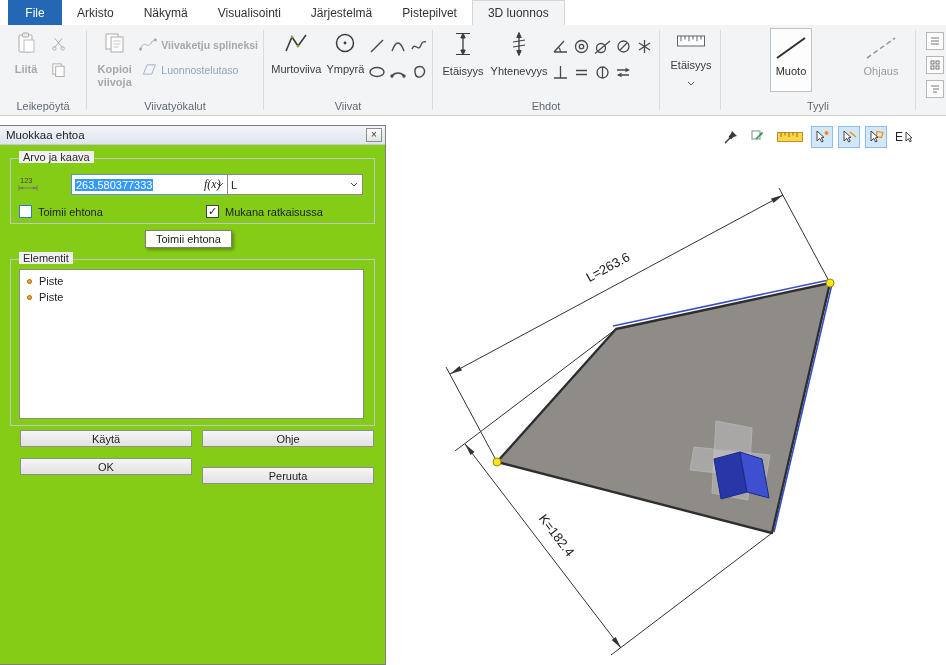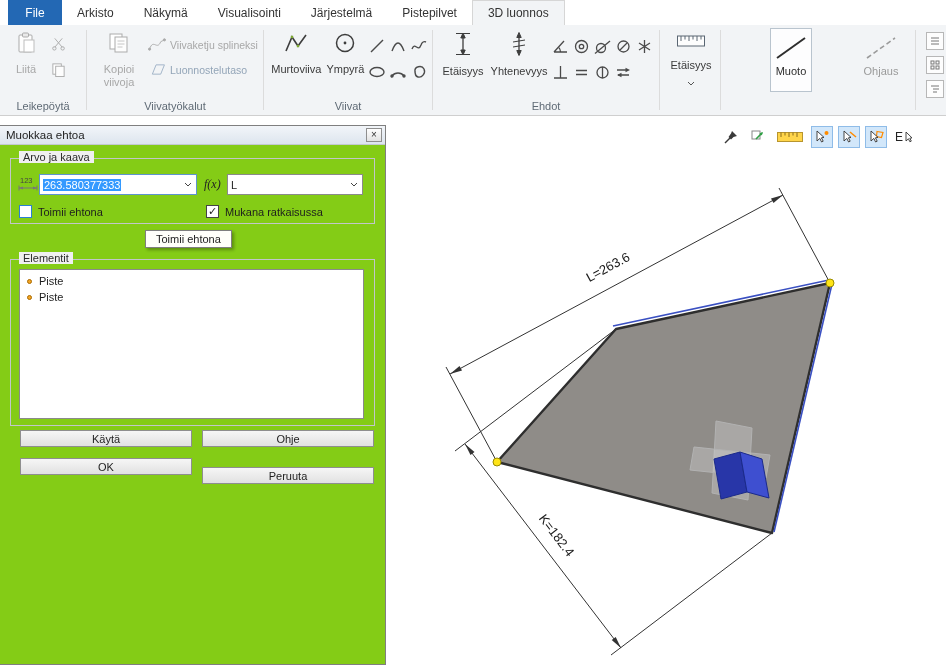--- a/index.html
+++ b/index.html
@@ -13,21 +13,21 @@
   .tab { padding:0 15px; display:flex; align-items:center; color:#333; font-size:12px; white-space:nowrap;text-align:center; }
   .tab.active { background:#f2f4f6; border:1px solid #d6d6d6; border-bottom:none; }
 
   
   .ribbon { position:absolute; top:25px; left:0; right:0; height:91px; background:#f2f4f6; border-bottom:1px solid #cfcfcf; display:flex; }
   .rgroup { position:relative; height:100%; flex:0 0 auto; display:flex; flex-direction:column; }
   .gbody { flex:1; display:flex; align-items:flex-start; padding:3px 3px 0 5px; }
   .glabel { height:16px; text-align:center; font-size:11px; color:#5f6a75; line-height:14px; }
   .gdiv { width:1px; background:#dcdcdc; margin:5px 0; flex:0 0 1px; }
   .bigbtn { display:flex; flex-direction:column; align-items:center; gap:8px; padding-top:3px; font-size:11px; height:66px; text-align:center; line-height:1.15; color:#3a3a3a; }
-  .bigbtn.disabled, .smallbtn.disabled, .inlinebtn.disabled { color:#a8a8a8; }
+  .bigbtn.disabled, .smallbtn.disabled, .inlinebtn.disabled { color:#a8a8a8;font-weight:bold; }
   .smallbtn { width:22px; height:22px; display:flex; align-items:center; justify-content:center; }
   .stackcol { display:flex; flex-direction:column; gap:4px; padding-top:4px; }
   .inlinebtn { display:flex; align-items:center; gap:4px; font-size:10.5px; padding:2px 2px; white-space:nowrap; }
   .inlinebtn.blueish { color:#93a5b8; }
   .icongrid { display:grid; grid-template-columns:repeat(3,20px); grid-auto-rows:24px; gap:2px 1px; padding-top:6px; }
   .icongrid5 { display:grid; grid-template-columns:repeat(5,21px); grid-auto-rows:24px; gap:2px 0; padding-top:6px; }
   .iconbtn { display:flex; align-items:center; justify-content:center; }
   .stylebtn { width:60px; height:64px; display:flex; flex-direction:column; align-items:center; justify-content:flex-start; gap:2px; padding-top:4px; font-size:11px; color:#9a9a9a; border:1px solid transparent;margin-left:44px; }
   .stylebtn.selected { background:#fdfdfe; border-color:#b9c4ce; color:#2e2e2e; }
   .chev { margin-top:1px; }
@@ -46,21 +46,21 @@
   
   .dialog { position:absolute; left:0; top:9px; width:386px; bottom:0; background:#84cc16; border:1px solid #7f7f7f; border-left:none; }
   .dlg-title { height:19px; background:linear-gradient(180deg,#f2f5f9,#dde5ee); border-bottom:1px solid #c3c9d0; display:flex; align-items:center; padding-left:6px; font-size:11.5px; color:#1d1d1d; position:relative; }
   .dlg-close { position:absolute; right:3px; top:2px; width:16px; height:14px; border:1px solid #8e8e8e; background:linear-gradient(#fefefe,#e2e2e2); font-size:10px; line-height:12px; text-align:center; color:#333; }
   .groupbox { position:absolute; border:1px solid #c2c6cb; }
   .groupbox .cap { position:absolute; top:-8px; left:8px; background:#f0f0f0; padding:0 4px; font-size:11px; color:#2b2b2b; }
   .combo { position:absolute; background:#fff; display:flex; align-items:center; font-size:11px; height:21px; }
   .combo .val { flex:1; padding:0 3px; white-space:nowrap; overflow:hidden; }
   .combo .sel { background:#3399ff; color:#fff; padding:1px 1px; }
   .combo .dd { width:16px; height:100%; display:flex; align-items:center; justify-content:center; }
-  .cfocus { border:1px solid #5e93cf; }
+  .cfocus { border:1px solid #5e93cf;margin-left:32px; }
   .cplain { border:1px solid #8a8a8a; }
   .fx { position:absolute; font-size:12px; font-style:italic; font-family:"Liberation Serif", serif; color:#222; }
   .cbrow { position:absolute; display:flex; align-items:center; gap:6px; font-size:11px; color:#1e1e1e; }
   .cbx { width:13px; height:13px; background:#fff; border:1px solid #444; display:flex; align-items:center; justify-content:center; font-size:11px; line-height:11px; color:#222; }
   .cbx.hov { border-color:#2a7fd4; }
   .tooltip { position:absolute; left:145px; top:104px; background:#fffffa; border:1px solid #7f7f7f; padding:2px 10px; font-size:11px; color:#222; box-shadow:2px 2px 3px rgba(0,0,0,.3); white-space:nowrap; }
   .listbox { position:absolute; background:#fff; border:1px solid #8a8a8a; padding:3px 0; overflow:hidden; }
   .li { display:flex; align-items:center; gap:7px; height:16px; padding:0 7px; font-size:11px; color:#1e1e1e; }
   .bullet { width:5px; height:5px; border-radius:50%; background:#f5a623; border:1px solid #a96a00; flex:0 0 5px; }
   .wbtn { position:absolute; width:172px; height:17px; background:linear-gradient(#f6f6f6,#e1e1e1); border:1px solid #8e8e8e; font-size:11px; color:#1e1e1e; display:flex; align-items:center; justify-content:center; }
@@ -314,20 +314,21 @@
             </svg>
           <span>Ohjaus</span>
         </div>
         <div class="stylebtn">
           <svg width="40" height="30" viewBox="0 0 40 30">
               <line x1="6" y1="25" x2="34" y2="5" stroke="#a8a8a8" stroke-width="1.1" stroke-dasharray="2,3"></line>
             </svg>
           <span>Apu</span>
         </div>
       </div>
+      <div class="glabel">Tyyli</div>
     </div>
     <div class="gdiv"></div>
 
     <div class="ribbon-rail">
       <div class="railbtn">
         <svg width="12" height="12" viewBox="0 0 12 12" stroke="#777" fill="none">
             <path d="M2,3 H10 M2,6 H10 M2,9 H10"></path>
           </svg>
       </div>
       <div class="railbtn">

